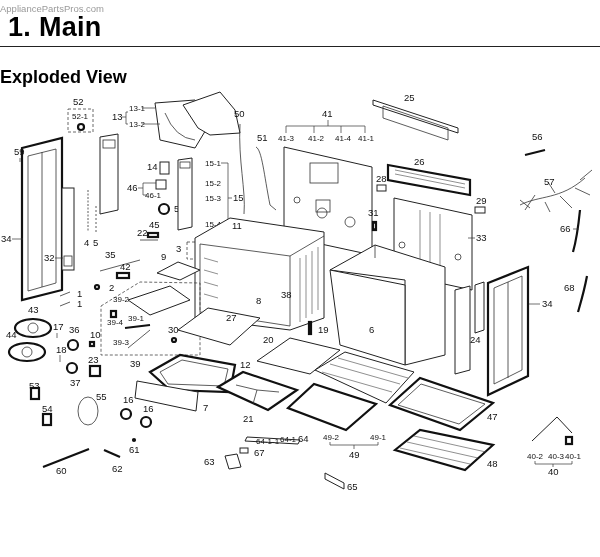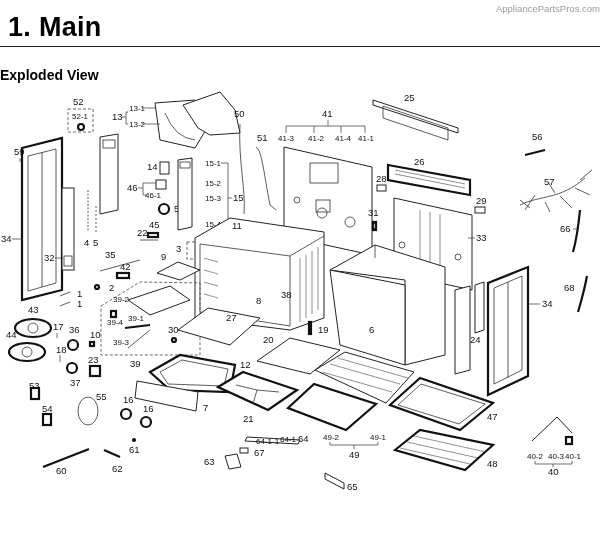--- a/index.html
+++ b/index.html
@@ -1,24 +1,24 @@
 <!DOCTYPE html>
 <html><head>
 <meta charset="utf-8">
 <style>
   html, body { margin:0; padding:0; background:#ffffff; }
   body { width:600px; height:557px; position:relative; overflow:hidden;
          font-family:"Liberation Sans", sans-serif; color:#000; }
-  .watermark { position:absolute; top:3px; left:0; width:600px; text-align:right;
+  .watermark { position:absolute; top:3px; left:0; width:600px; text-align:left;
                font-size:9.5px; color:#9a9a9a; font-family:"Liberation Sans", sans-serif; }
   .title { position:absolute; top:12px; left:8px; font-size:27px; font-weight:bold;
            letter-spacing:0.3px; font-family:"Liberation Sans", sans-serif; }
   .rule { position:absolute; top:46px; left:0; width:600px; height:0;
           border-top:1.5px solid #222; }
-  .subtitle { position:absolute; top:67px; left:0; font-size:14px; font-weight:bold;
+  .subtitle { position:absolute; top:67px; left:0; font-size:18px; font-weight:bold;
               font-family:"Liberation Sans", sans-serif; }
   svg.diagram { position:absolute; left:0; top:0; }
   .lbl { font-family:"Liberation Sans", sans-serif; font-size:9.5px; fill:#111; }
   .lbl-s { font-family:"Liberation Sans", sans-serif; font-size:8px; fill:#111; }
   .part { fill:#fff; stroke:#222; stroke-width:1; }
   .part-dk { fill:#fff; stroke:#111; stroke-width:2.2; }
   .thin { fill:none; stroke:#333; stroke-width:0.8; }
   .lead { fill:none; stroke:#333; stroke-width:0.7; }
   .dash { fill:none; stroke:#444; stroke-width:0.8; stroke-dasharray:3 2; }
   .grille { fill:none; stroke:#444; stroke-width:0.6; }

